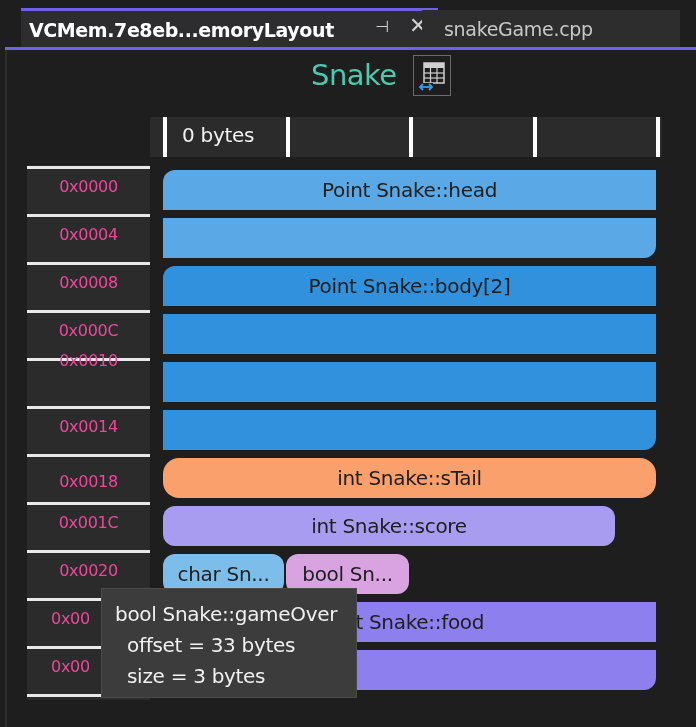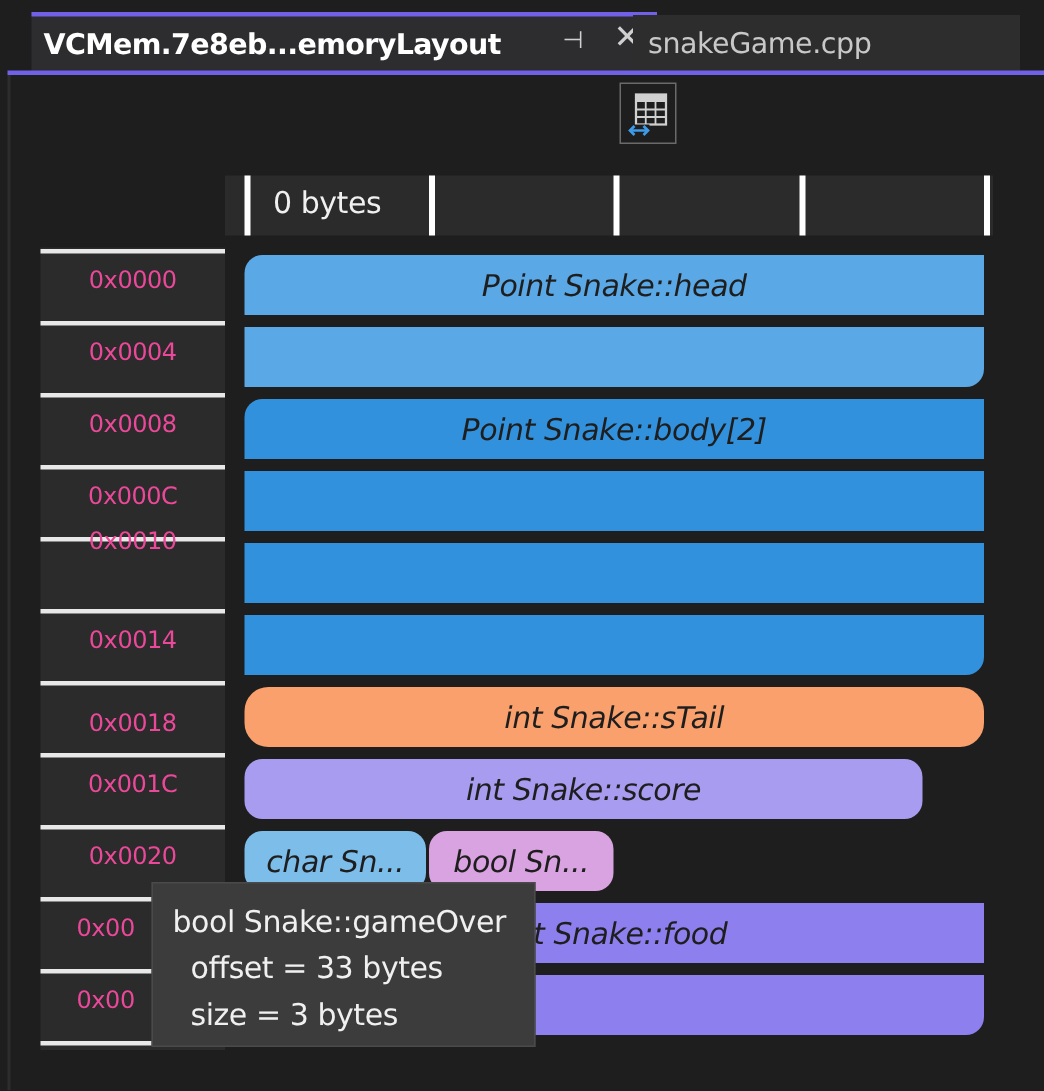--- a/index.html
+++ b/index.html
@@ -15,21 +15,21 @@
     background:#2d2d30; border-top:3px solid #7160e8; box-sizing:border-box;
     display:flex; align-items:center;margin-left:16px;
   }
   .tab-active .title { font-weight:bold; font-size:19px; color:#ffffff; margin-left:8px; letter-spacing:-0.4px; white-space:nowrap; }
   .tab-active .pin { position:absolute; left:354px; top:6px; font-size:16px; color:#d0d0d0; }
   .tab-active .close { position:absolute; left:388px; top:2px; font-size:22px; color:#d0d0d0; }
   .tab-inactive {
     position:absolute; left:422px; top:10px; width:258px; height:38px;
     background:#2d2d2d; display:flex; align-items:center;
   }
-  .tab-inactive .title { font-size:19px; color:#c8c8c8; margin-left:10px; letter-spacing:-0.3px; }
+  .tab-inactive .title { font-size:19px; color:#c8c8c8; margin-left:22px; letter-spacing:-0.3px; }
   .tab-underline { position:absolute; left:5px; top:47px; width:691px; height:3px; background:#7160e8; }
   .leftedge { position:absolute; left:5px; top:50px; width:2px; height:677px; background:#2d2d2d; }
 
   .header { position:absolute; top:58px; left:0; width:696px; height:40px; }
   .header .kw { position:absolute; left:230px; top:0; font-size:29px; color:#569cd6; letter-spacing:-0.5px; }
   .header .cls { position:absolute; left:311px; top:0; font-size:29px; color:#4ec9b0; letter-spacing:-0.5px; }
   .icon-btn {
     position:absolute; left:413px; top:55px; width:38px; height:41px;
     border:1px solid #6a6a6a; box-sizing:border-box; background:#1e1e1e;
   }
@@ -39,21 +39,21 @@
   .tick { position:absolute; top:0; width:4px; height:40px; background:#ffffff; }
   .ruler .label { position:absolute; left:32px; top:6px; font-size:20px; color:#f0f0f0; letter-spacing:-0.3px; }
 
   .addr-col { position:absolute; left:27px; top:165px; width:123px; height:535px; background:#2b2b2b; }
   .addr-line { position:absolute; left:27px; width:123px; height:3px; background:#e8e8e8; }
   .addr-label { position:absolute; left:27px; width:123px; text-align:center; font-size:16px; color:#ec4899; letter-spacing:-0.3px; }
 
   .bar {
     position:absolute; height:40px; box-sizing:border-box;
     display:flex; align-items:center; justify-content:center;
-    font-size:20px; color:#1e1e1e; letter-spacing:-0.3px; white-space:nowrap; overflow:hidden;font-style:italic;
+    font-size:20px; color:#1e1e1e; letter-spacing:-0.3px; white-space:nowrap; overflow:hidden;
   }
   .tooltip {
     position:absolute; left:101px; top:588px; width:256px; height:110px;
     background:#3c3c3c; border:1px solid #4a4a4a; box-sizing:border-box;
     font-size:20px; color:#f0f0f0; letter-spacing:-0.3px;
   }
   .tooltip div { position:absolute; white-space:nowrap; }
 </style>
 </head>
 <body>
@@ -65,20 +65,21 @@
     <span class="close">✕</span>
   </div>
   <div class="tab-inactive">
     <span class="title">snakeGame.cpp</span>
   </div>
   <div class="tab-underline"></div>
 </div>
 <div class="leftedge"></div>
 
 <div class="header">
+  <span class="cls">Snake</span>
 </div>
 <div class="icon-btn">
   <svg width="30" height="32" viewBox="0 0 30 32">
     <rect x="6" y="2" width="20" height="20" fill="none" stroke="#d0d0d0" stroke-width="1.5"></rect>
     <rect x="6" y="2" width="20" height="5" fill="#d0d0d0"></rect>
     <line x1="12.5" y1="7" x2="12.5" y2="22" stroke="#d0d0d0" stroke-width="1.2"></line>
     <line x1="19" y1="7" x2="19" y2="22" stroke="#d0d0d0" stroke-width="1.2"></line>
     <line x1="6" y1="12" x2="26" y2="12" stroke="#d0d0d0" stroke-width="1.2"></line>
     <line x1="6" y1="17" x2="26" y2="17" stroke="#d0d0d0" stroke-width="1.2"></line>
     <rect x="1" y="22" width="14" height="8" fill="#1e1e1e"></rect>

